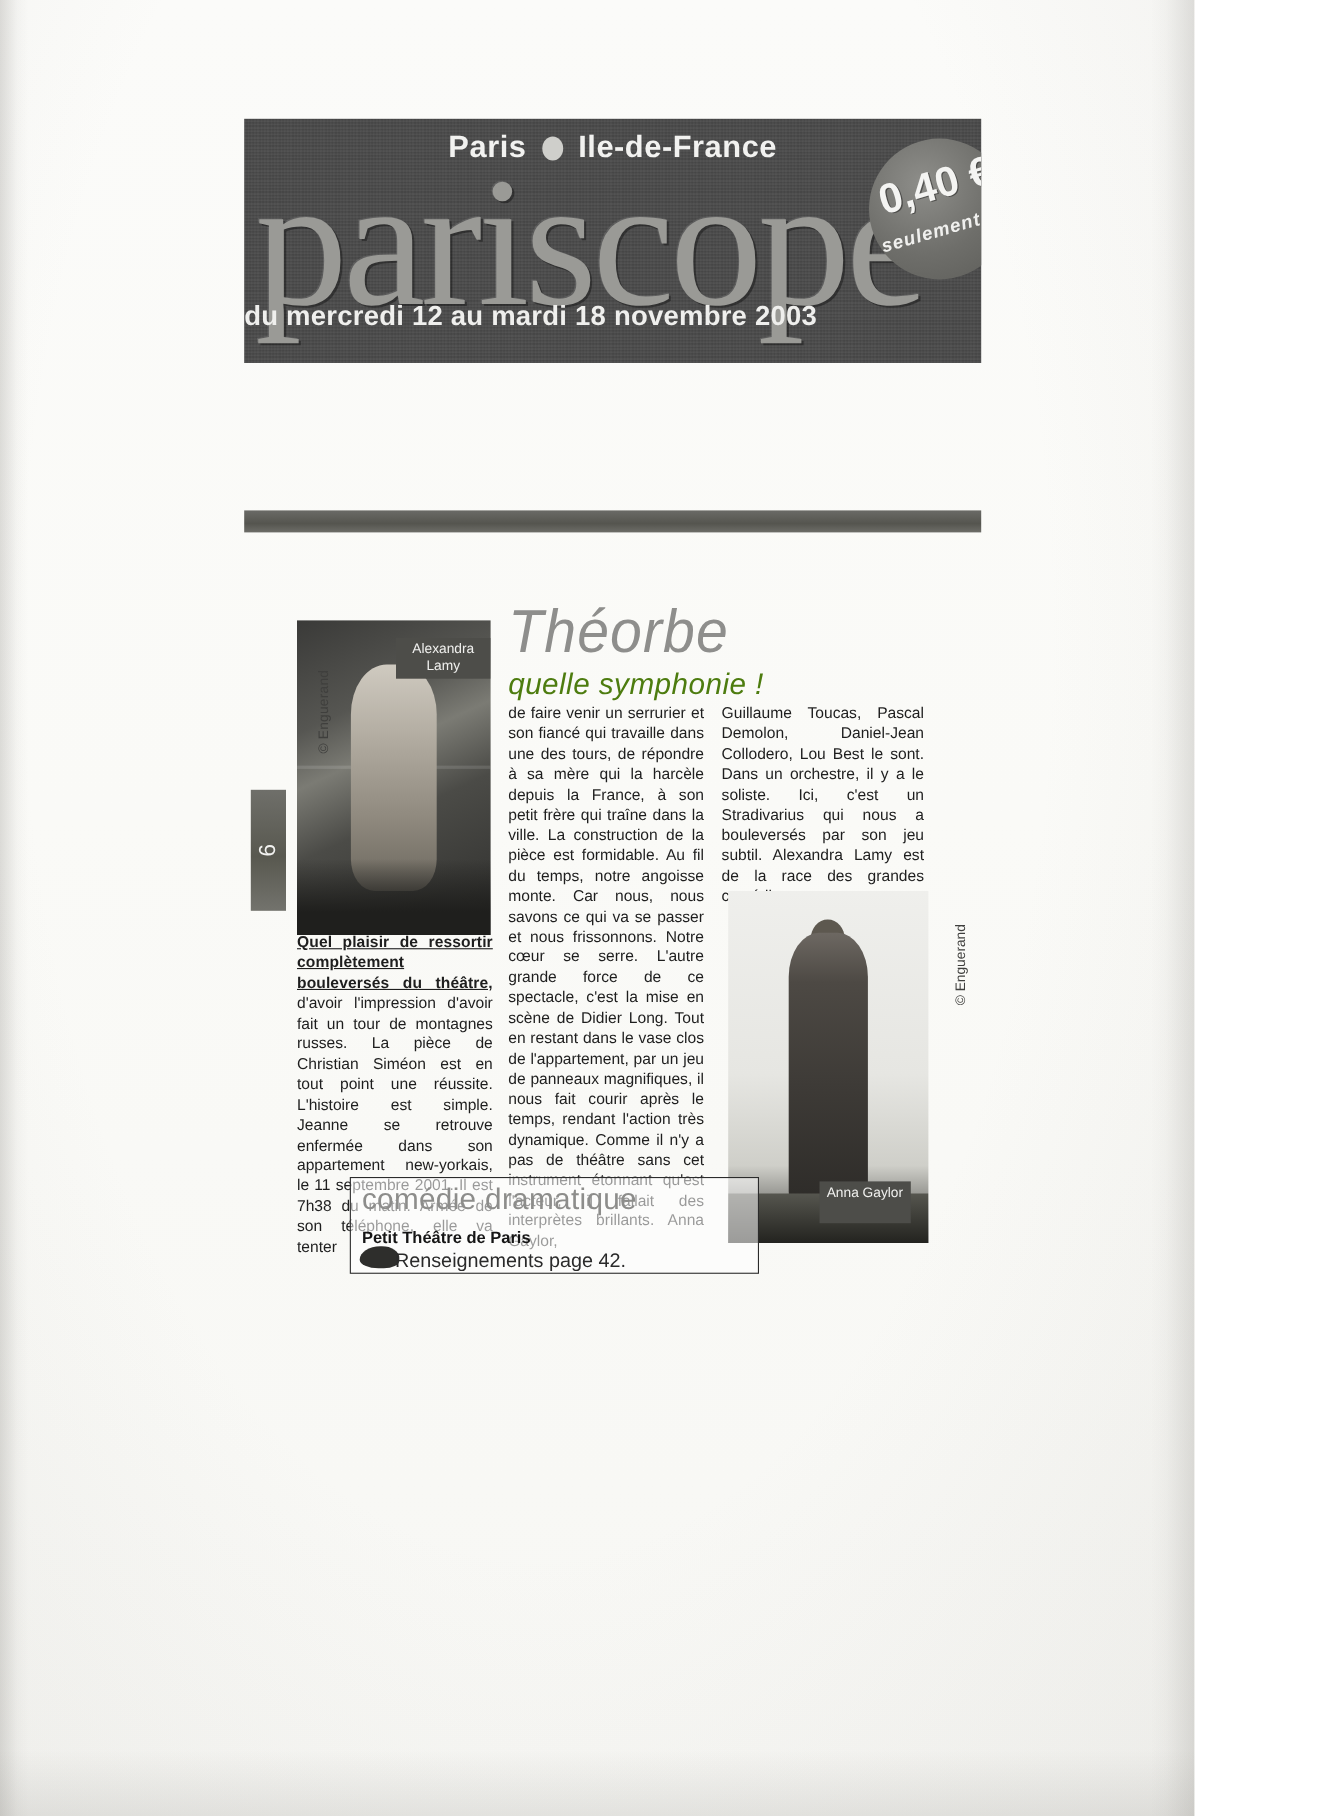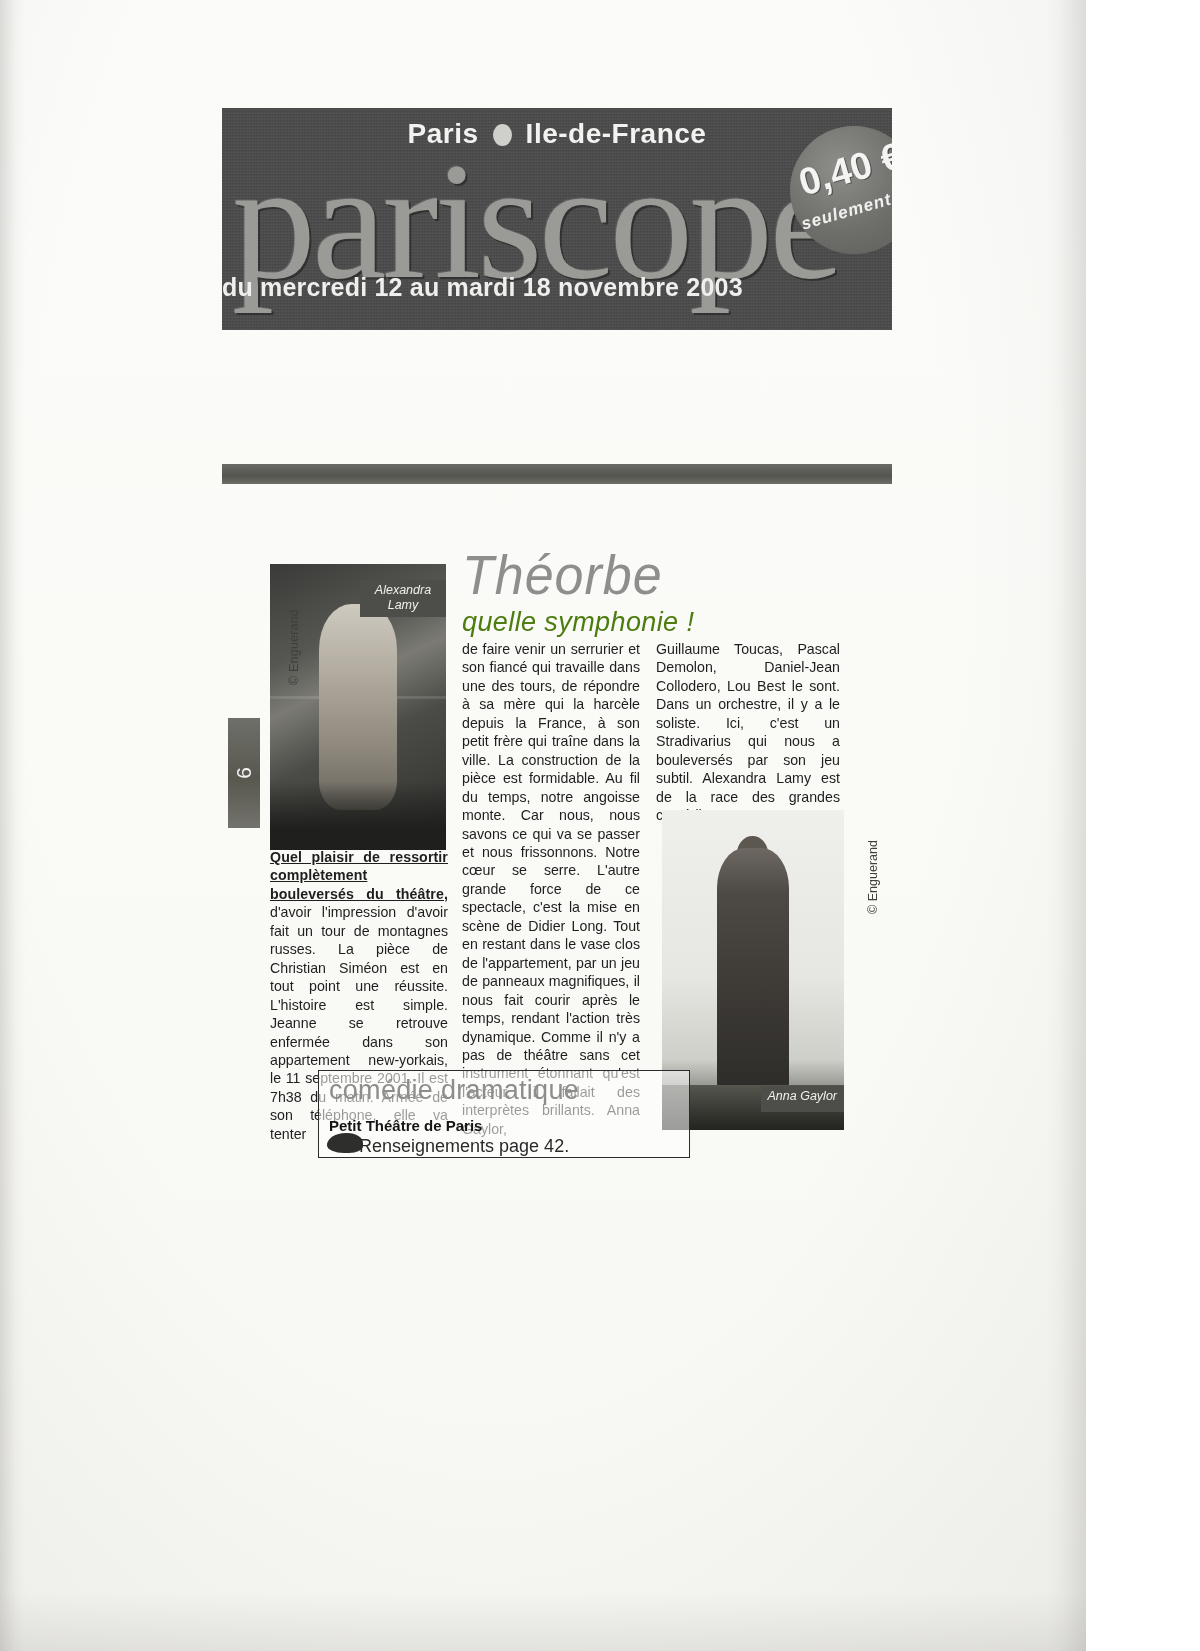--- a/index.html
+++ b/index.html
@@ -251,21 +251,20 @@
   .caption-tag {
     position: absolute;
     background: #4d4d49;
     color: #f0f0ee;
     font-family: "Liberation Sans", sans-serif;
     font-size: 12.5px;
     line-height: 1.18;
     padding: 3px 6px 4px 6px;
     text-align: center;
     white-space: pre-line;
-    font-style: italic;
   }
   #caption-lamy {
     right: 0;
     top: 16px;
     width: 74px;
   }
   .photo-credit {
     position: absolute;
     font-family: "Liberation Sans", sans-serif;
     font-size: 12.5px;
@@ -342,24 +341,24 @@
     height: 11%;
     background: #5d584f;
     border-radius: 50%;
   }
   #photo-gaylor .g-floor {
     position: absolute;
     left: 0; right: 0; bottom: 0; height: 14%;
     background: linear-gradient(180deg, #56564f 0%, #23231f 100%);
   }
   #caption-gaylor {
-    right: 0;
+    right: 16px;
     bottom: 18px;
     width: auto;
-    padding: 3px 7px 8px 7px;
+    padding: 3px 7px 20px 7px;
   }
   #credit-gaylor {
     position: absolute;
     right: -16px;
     top: 322px;
     transform: rotate(-90deg);
     transform-origin: center center;
     font-family: "Liberation Sans", sans-serif;
     font-size: 12.5px;
     color: #3f3f3d;

